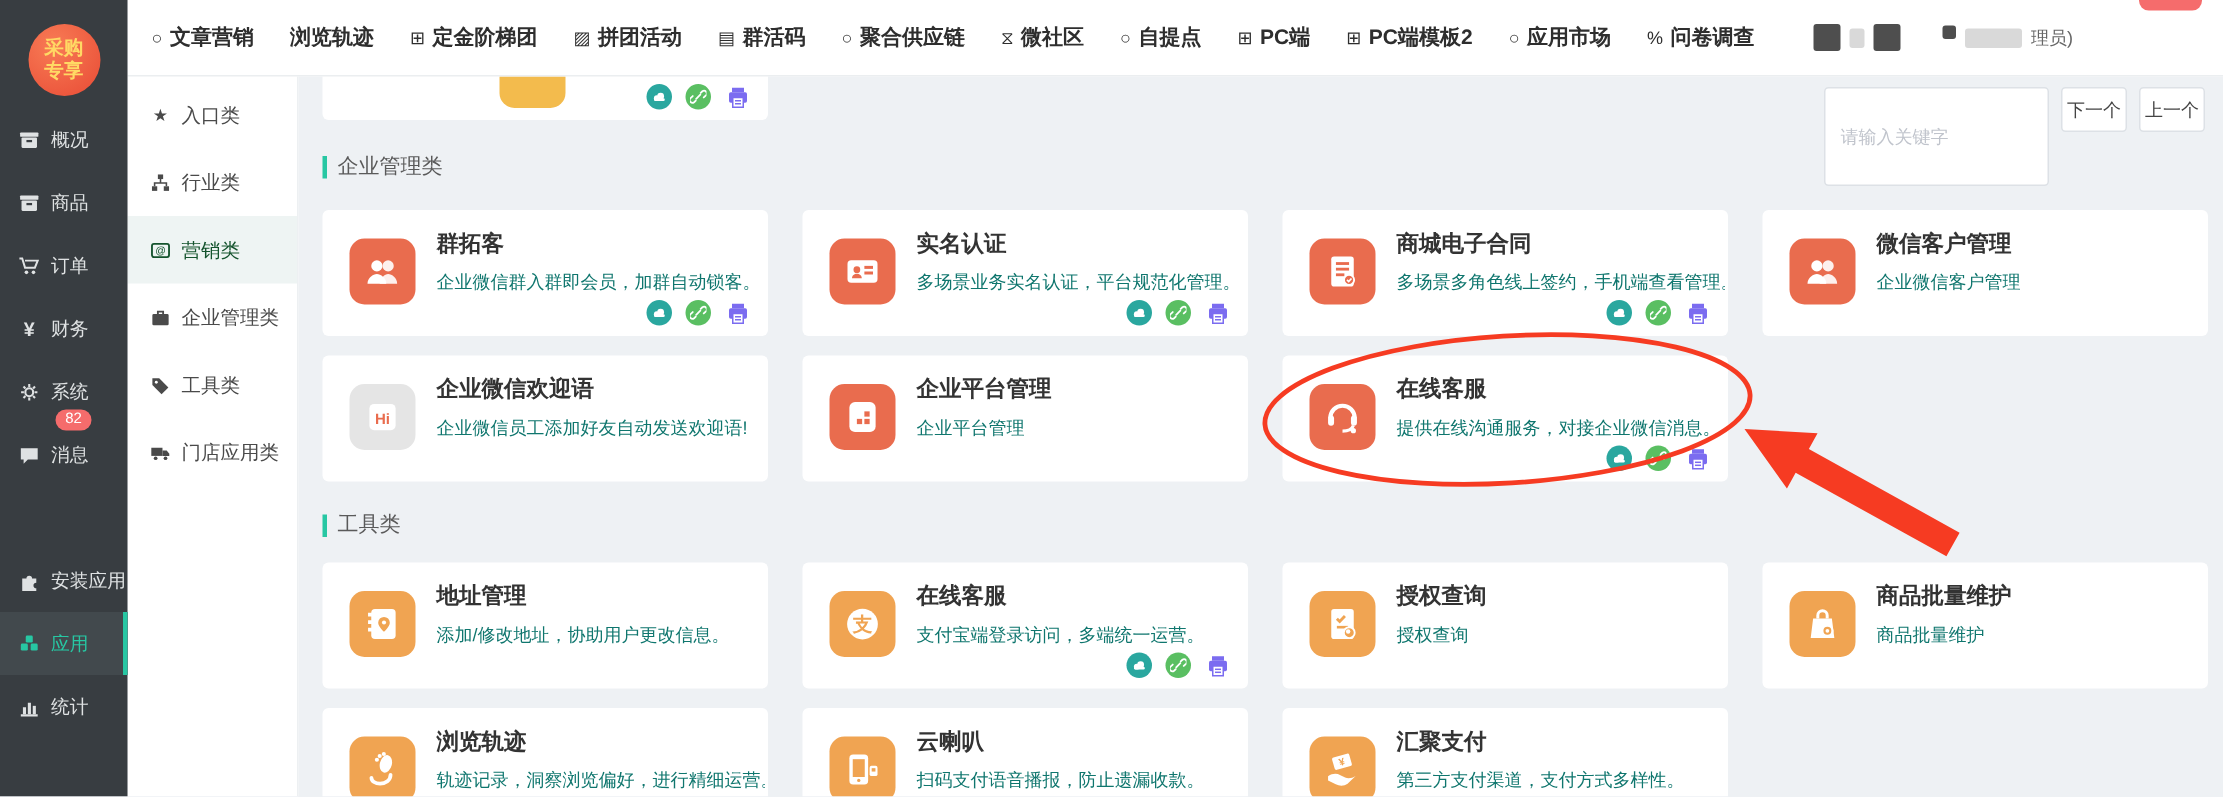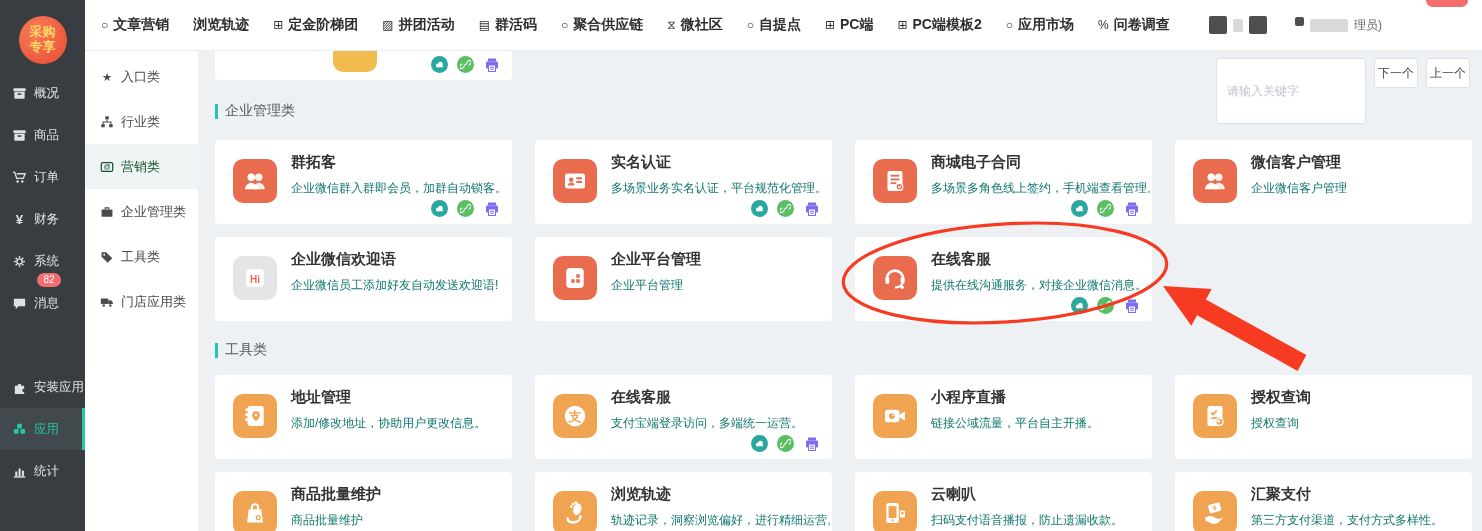--- a/index.html
+++ b/index.html
@@ -558,33 +558,20 @@
                 <rect x="4.5" y="8" width="7" height="6.5" fill="#fff" stroke="#7b6cf0" stroke-width="1"></rect>
                 <line x1="6" y1="10.2" x2="10" y2="10.2" stroke="#7b6cf0" stroke-width="1"></line>
                 <line x1="6" y1="12.2" x2="10" y2="12.2" stroke="#7b6cf0" stroke-width="1"></line>
               </svg>
             </span>
   </div>
     </div>
     <div class="card">
       <div class="card-icon" style="background:#f0a452">
             <svg viewBox="0 0 24 24">
-              <rect x="4" y="7" width="11.5" height="10" rx="2" fill="#fff"></rect>
-              <path d="M15.5 11l4.5-2.8v7.6L15.5 13z" fill="#fff"></path>
-              <circle cx="9.5" cy="12" r="2.3" fill="#f0a452"></circle>
-              <circle cx="10.3" cy="11.3" r=".7" fill="#fff"></circle>
-            </svg>
-          </div>
-      <div class="card-title">小程序直播</div>
-      <div class="card-desc">链接公域流量，平台自主开播。</div>
-
-    </div>
-    <div class="card">
-      <div class="card-icon" style="background:#f0a452">
-            <svg viewBox="0 0 24 24">
               <rect x="6" y="4" width="12" height="16" rx="1.5" fill="#fff"></rect>
               <path d="M9 9.2l1.5 1.5 2.8-3" stroke="#f0a452" stroke-width="1.5" fill="none"></path>
               <rect x="9" y="13" width="6" height="1.4" fill="#f0a452"></rect>
               <circle cx="15.6" cy="16.6" r="2.9" fill="#f0a452" stroke="#fff" stroke-width="1"></circle>
               <circle cx="15" cy="16" r="1.2" fill="#fff"></circle>
             </svg>
           </div>
       <div class="card-title">授权查询</div>
       <div class="card-desc">授权查询</div>
 

